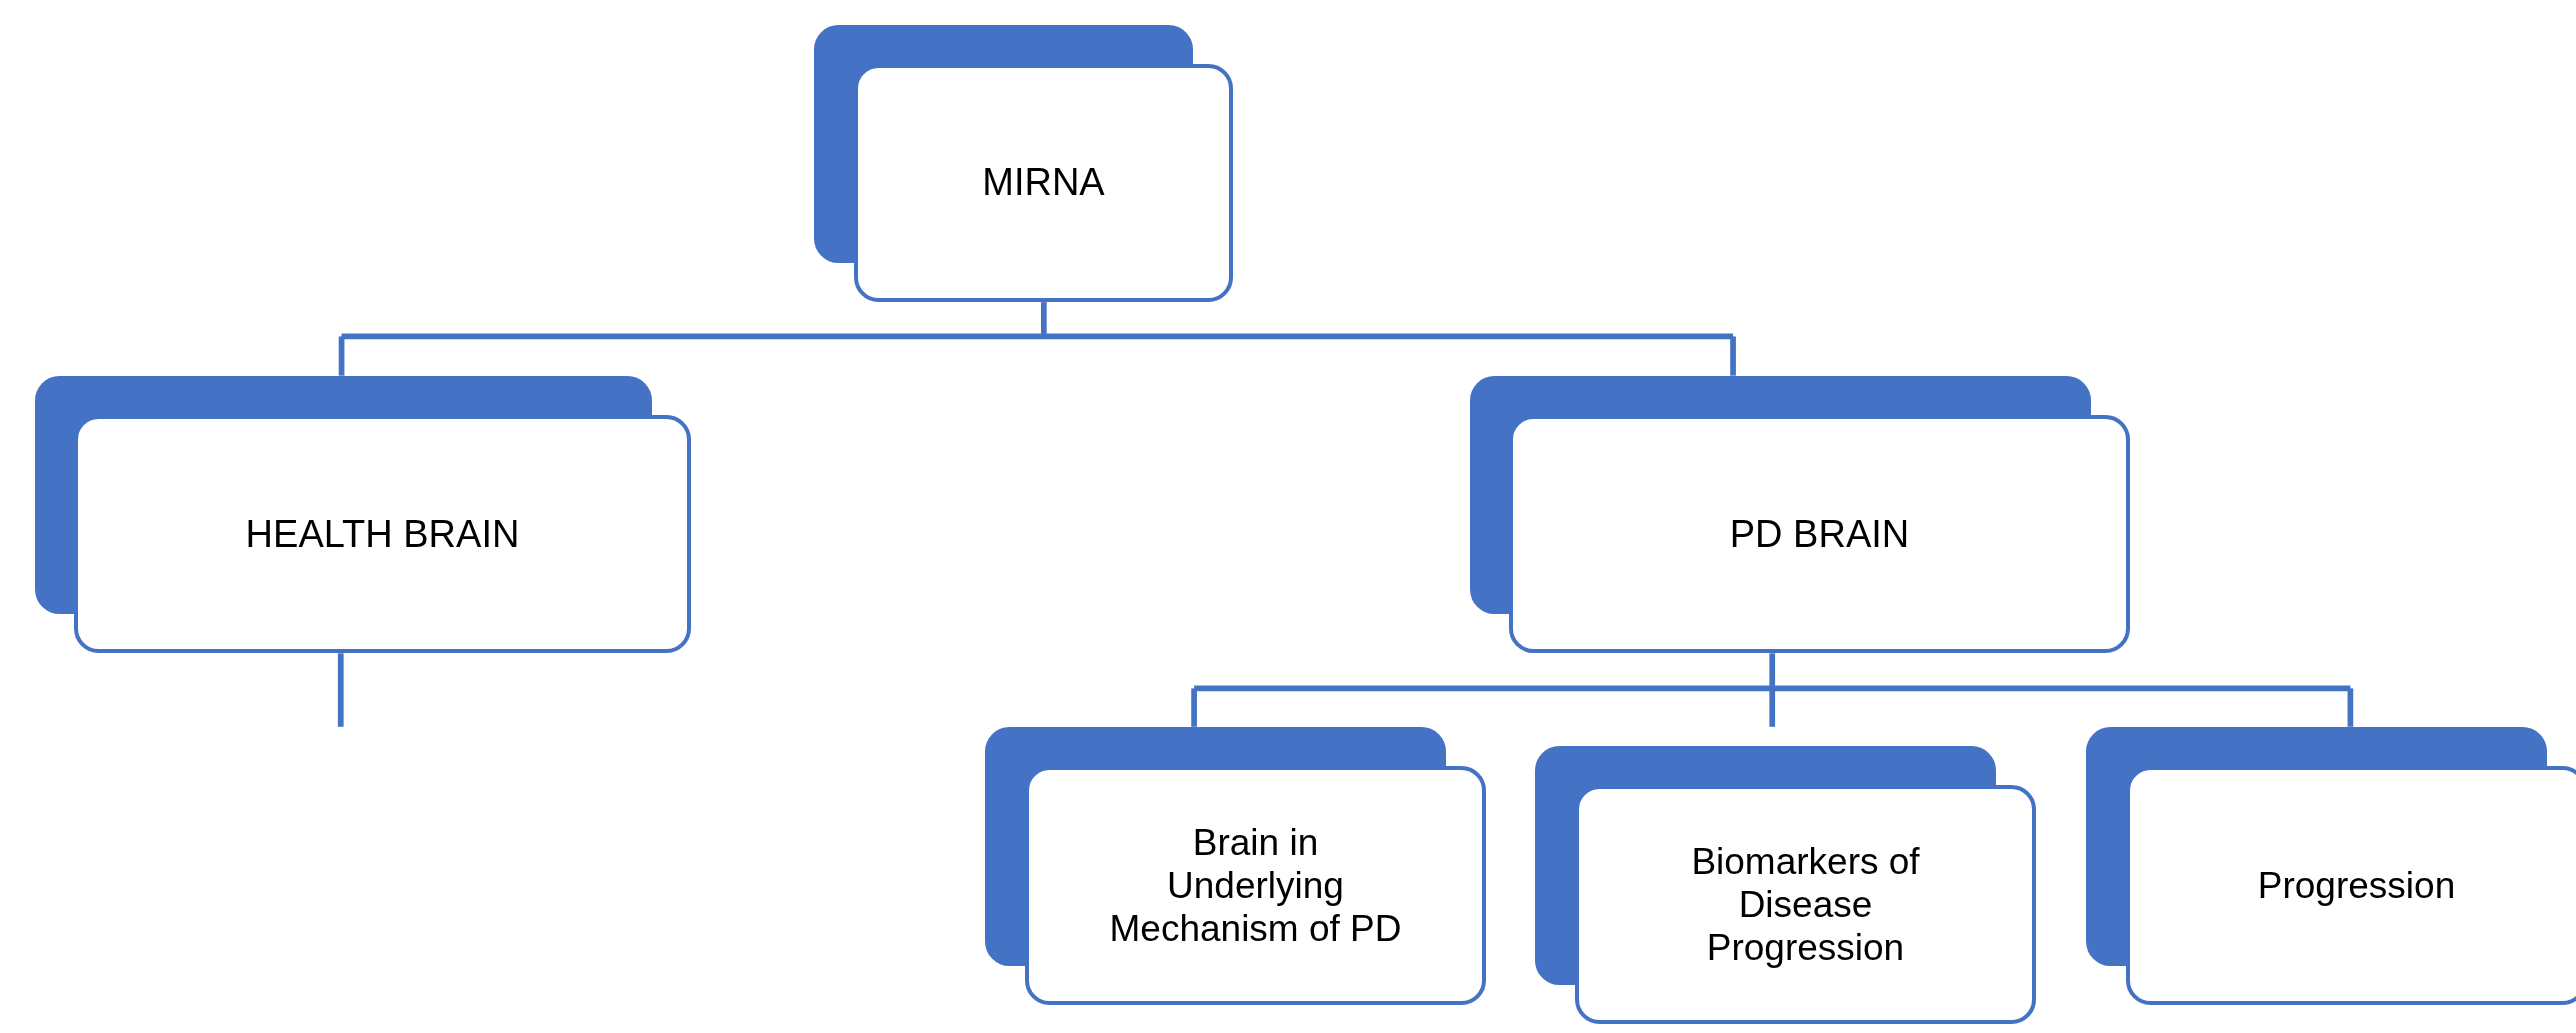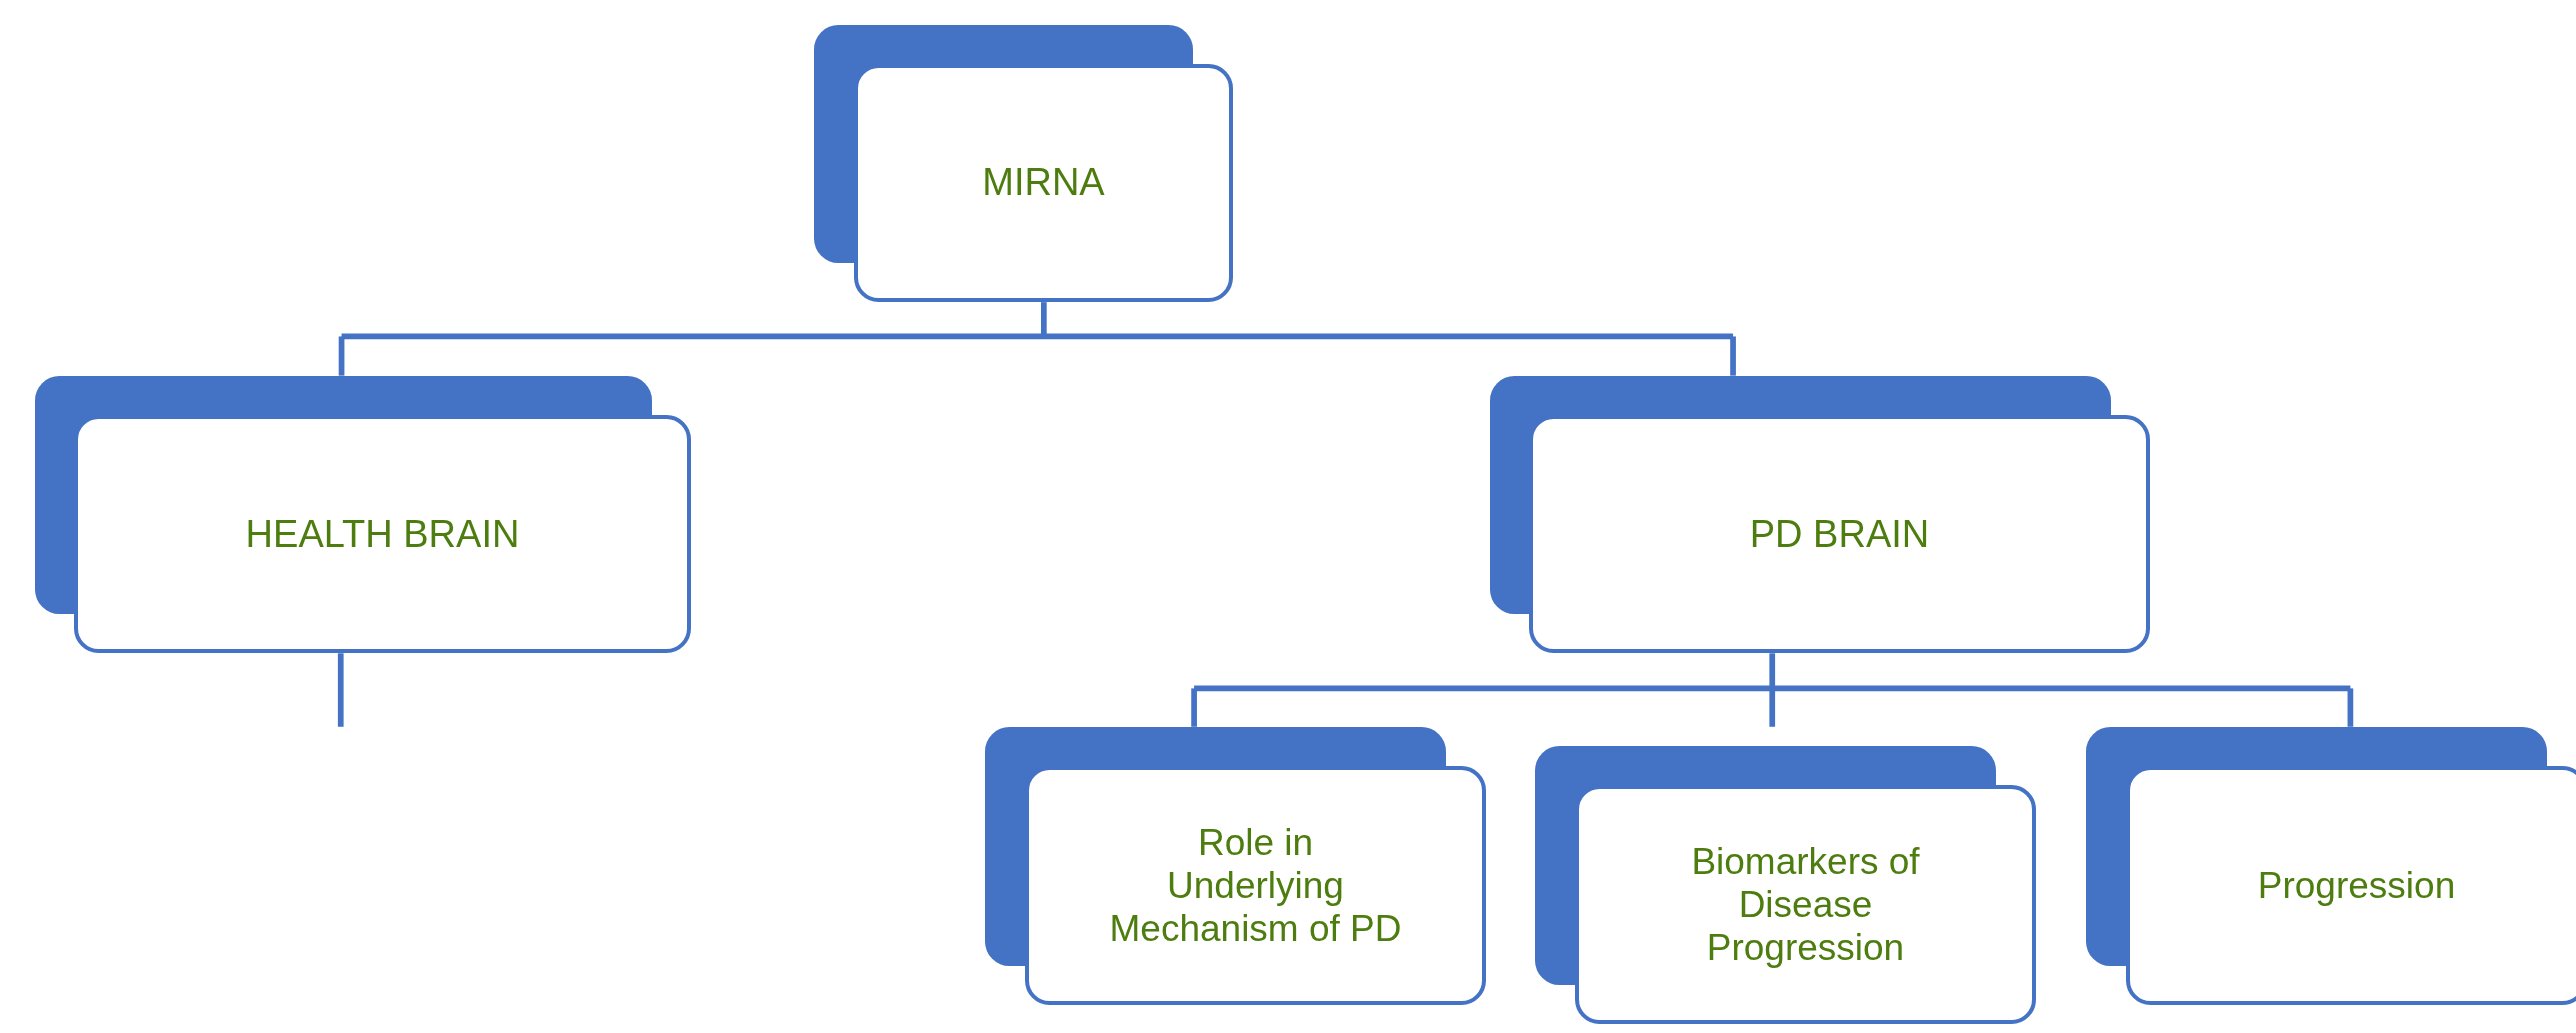--- a/index.html
+++ b/index.html
@@ -44,21 +44,21 @@
     border-radius: 24.5px;
     background: #ffffff;
     border: 4.9px solid #4472C4;
     box-sizing: border-box;
     display: flex;
     align-items: center;
     justify-content: center;
     text-align: center;
   }
   .node .node-label {
-    color: #4d7c0f;
+    color: #000000;
     line-height: 1.17;
     padding: 0 11.4px;
     white-space: pre-line;
     font-weight: 400;
   }
   
   .lbl-lg { font-size: 38px; }
   .lbl-md { font-size: 38px; }
   .lbl-sm { font-size: 37px; }
 </style>
@@ -92,32 +92,32 @@
     </div>
   </div>
 
   <div class="node" style="left:35px; top:376px; width:656px; height:278px;">
     <div class="shadow-plate" style="width:617px; height:238px;"></div>
     <div class="face-plate" style="left:39px; top:39px; width:617px; height:238px;">
       <span class="node-label lbl-md">HEALTH BRAIN</span>
     </div>
   </div>
 
-  <div class="node" style="left:1470px; top:376px; width:800px; height:278px;margin-left:20px;">
+  <div class="node" style="left:1470px; top:376px; width:800px; height:278px;">
     <div class="shadow-plate" style="width:621px; height:238px;"></div>
     <div class="face-plate" style="left:39px; top:39px; width:621px; height:238px;">
       <span class="node-label lbl-md">PD BRAIN</span>
     </div>
   </div>
 
 
   <div class="node" style="left:985px; top:727px; width:501px; height:279px;">
     <div class="shadow-plate" style="width:461px; height:239px;"></div>
     <div class="face-plate" style="left:40px; top:39px; width:461px; height:239px;">
-      <span class="node-label lbl-sm">Role in
+      <span class="node-label lbl-sm">Brain in
 Underlying
 Mechanism of PD</span>
     </div>
   </div>
 
   <div class="node" style="left:1535px; top:727px; width:501px; height:279px;margin-top:19px;">
     <div class="shadow-plate" style="width:461px; height:239px;"></div>
     <div class="face-plate" style="left:40px; top:39px; width:461px; height:239px;">
       <span class="node-label lbl-sm">Biomarkers of
 Disease

